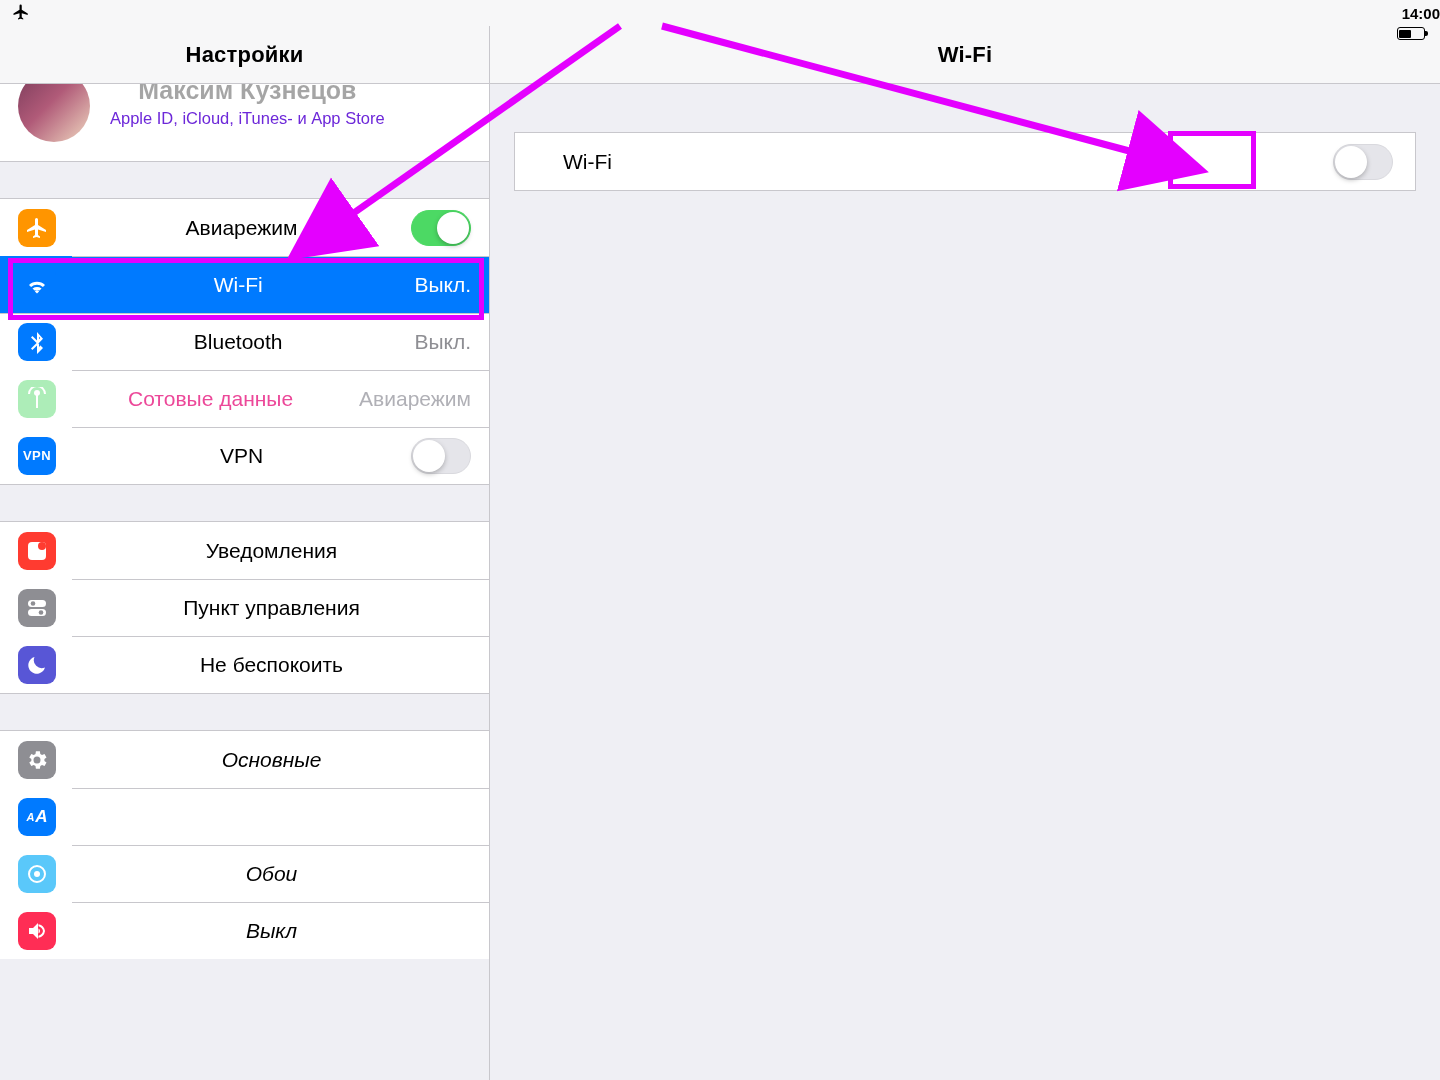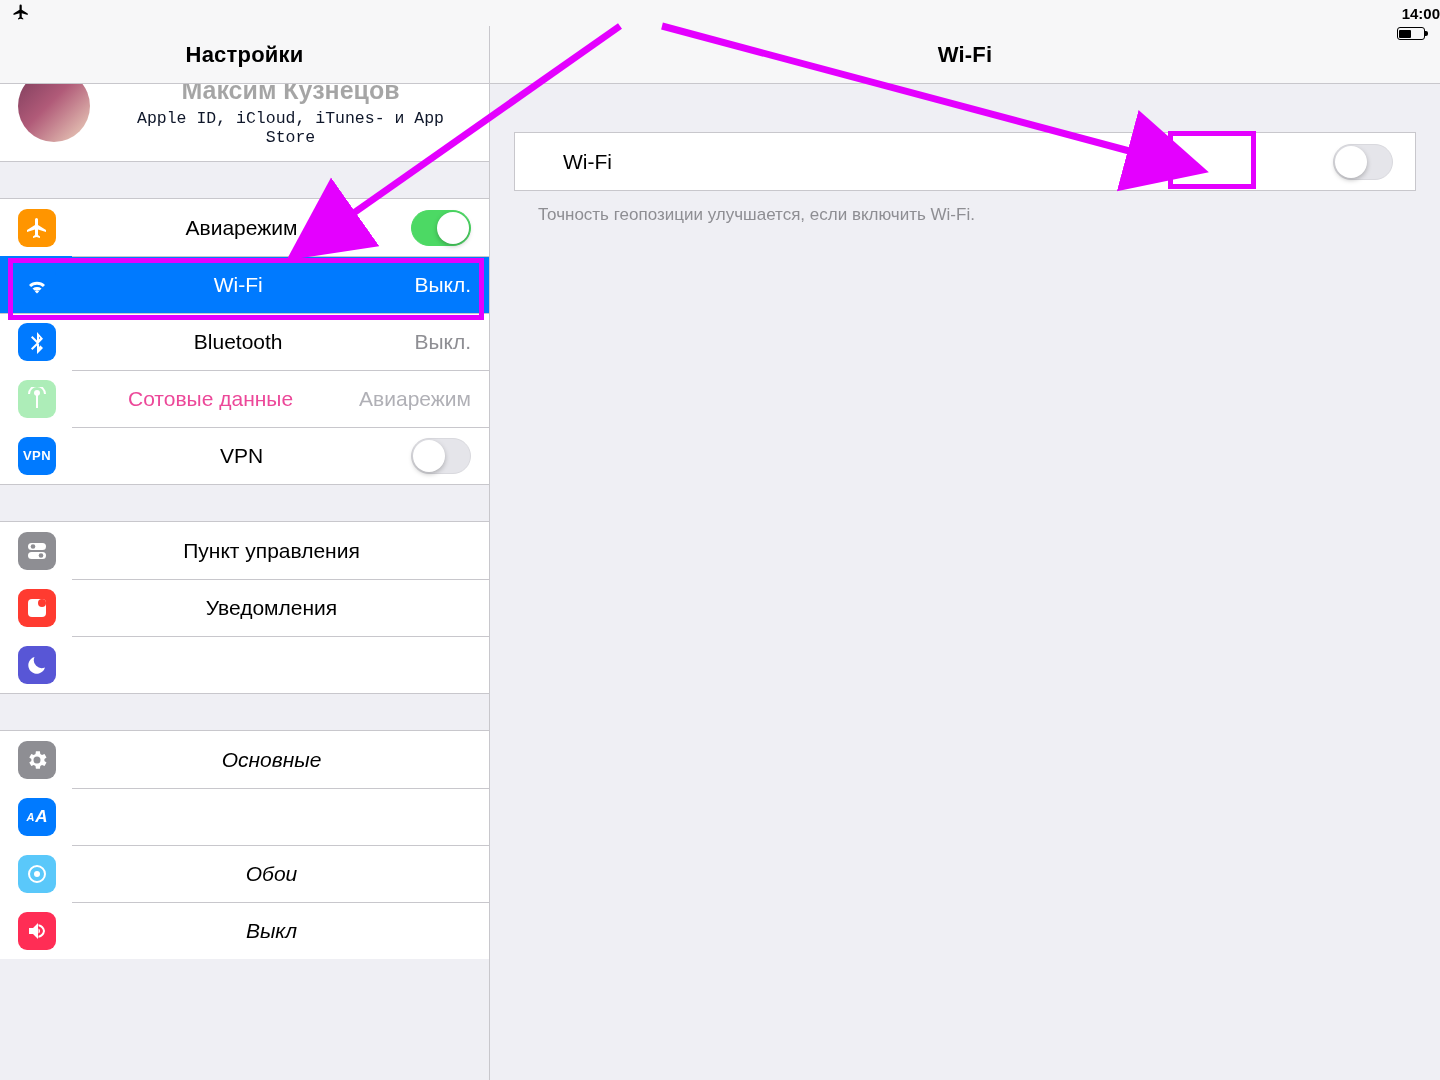--- a/index.html
+++ b/index.html
@@ -96,21 +96,21 @@
   .row.selected .value{color:#fff;}
   .row.selected + .row::before{left:0;}
   
   .row.account{min-height:78px;align-items:flex-start;padding-top:4px;}
   .row.account .avatar{
     width:72px;height:72px;border-radius:50%;margin-right:14px;flex:none;
     background:linear-gradient(135deg,#7a3b5a 0%,#b05a78 45%,#f0d8c0 100%);
     transform:translateY(-18px);
   }
   .row.account .acct-name{font-size:25px;font-weight:600;line-height:1;}
-  .row.account .acct-sub{font-size:16.5px;color:#0f172a;margin-top:6px;font-family:Liberation Mono, monospace;}
+  .row.account .acct-sub{font-size:16.5px;color:#6d28d9;margin-top:6px;}
   
   .switch{
     width:60px;height:36px;border-radius:36px;position:relative;
     background:#e5e5ea;
     border:1.5px solid #d9d9de;
     transition:background .15s;
     flex:none;
   }
   .switch .knob{
     position:absolute;top:1px;left:1px;width:32px;height:32px;border-radius:50%;
@@ -231,45 +231,46 @@
           <div class="switch">
               <div class="knob"></div>
             </div>
         </div>
       </div>
 
       <div class="group-gap"></div>
 
       <div style="border-top:1px solid var(--sep);border-bottom:1px solid var(--sep);">
         <div class="row">
+          <div class="icon-slot" style="background:#ff3b30">
+            <svg viewBox="0 0 24 24">
+                <rect x="3" y="3" width="18" height="18" rx="4" fill="#fff"></rect>
+                <circle cx="17" cy="7" r="4" fill="#ff3b30"></circle>
+              </svg>
+          </div>
+          <span class="label">Уведомления</span>
+        </div>
+        <div class="row">
           <div class="icon-slot" style="background:#8e8e93">
             <svg viewBox="0 0 24 24">
                 <rect x="3" y="4" width="18" height="7" rx="3.5" fill="#fff"></rect>
                 <rect x="3" y="13" width="18" height="7" rx="3.5" fill="#fff"></rect>
                 <circle cx="8" cy="7.5" r="2.3" fill="#8e8e93"></circle>
                 <circle cx="16" cy="16.5" r="2.3" fill="#8e8e93"></circle>
               </svg>
           </div>
           <span class="label">Пункт управления</span>
         </div>
         <div class="row">
-          <div class="icon-slot" style="background:#ff3b30">
-            <svg viewBox="0 0 24 24">
-                <rect x="3" y="3" width="18" height="18" rx="4" fill="#fff"></rect>
-                <circle cx="17" cy="7" r="4" fill="#ff3b30"></circle>
-              </svg>
-          </div>
-          <span class="label">Уведомления</span>
-        </div>
-        <div class="row">
           <div class="icon-slot" style="background:#5856d6">
             <svg viewBox="0 0 24 24">
                 <path fill="#fff" d="M20 14.5A8 8 0 0 1 9.5 4 8.5 8.5 0 1 0 20 14.5z"></path>
               </svg>
           </div>
+          <span class="label">Не беспокоить</span>
         </div>
       </div>
 
       <div class="group-gap"></div>
 
       <div style="border-top:1px solid var(--sep);font-style:italic;">
         <div class="row">
           <div class="icon-slot" style="background:#8e8e93">
             <svg viewBox="0 0 24 24">
                 <path fill="#fff" d="M19.4 13a7.5 7.5 0 0 0 0-2l2.1-1.6-2-3.5-2.5 1a7.4 7.4 0 0 0-1.7-1l-.4-2.6h-4l-.4 2.6c-.6.3-1.2.6-1.7 1l-2.5-1-2 3.5L6.4 11a7.5 7.5 0 0 0 0 2l-2.1 1.6 2 3.5 2.5-1c.5.4 1.1.7 1.7 1l.4 2.6h4l.4-2.6c.6-.3 1.2-.6 1.7-1l2.5 1 2-3.5L19.4 13zM12 15.5A3.5 3.5 0 1 1 15.5 12 3.5 3.5 0 0 1 12 15.5z"></path>
@@ -310,21 +311,20 @@
 
     <div class="detail-body">
       <div class="card">
         <div class="row">
           <span class="label" style="font-size:21px;">Wi-Fi</span>
           <div class="switch">
               <div class="knob"></div>
             </div>
         </div>
       </div>
-      <div class="hint">Точность геопозиции улучшается, если включить Wi-Fi.</div>
     </div>
   </div>
 </div>
 
 <div class="overlay">
 
   <div class="hlbox" style="left:8px;top:258px;width:476px;height:62px;"></div>
 
   <div class="hlbox" style="left:1168px;top:131px;width:88px;height:58px;"></div>
 

